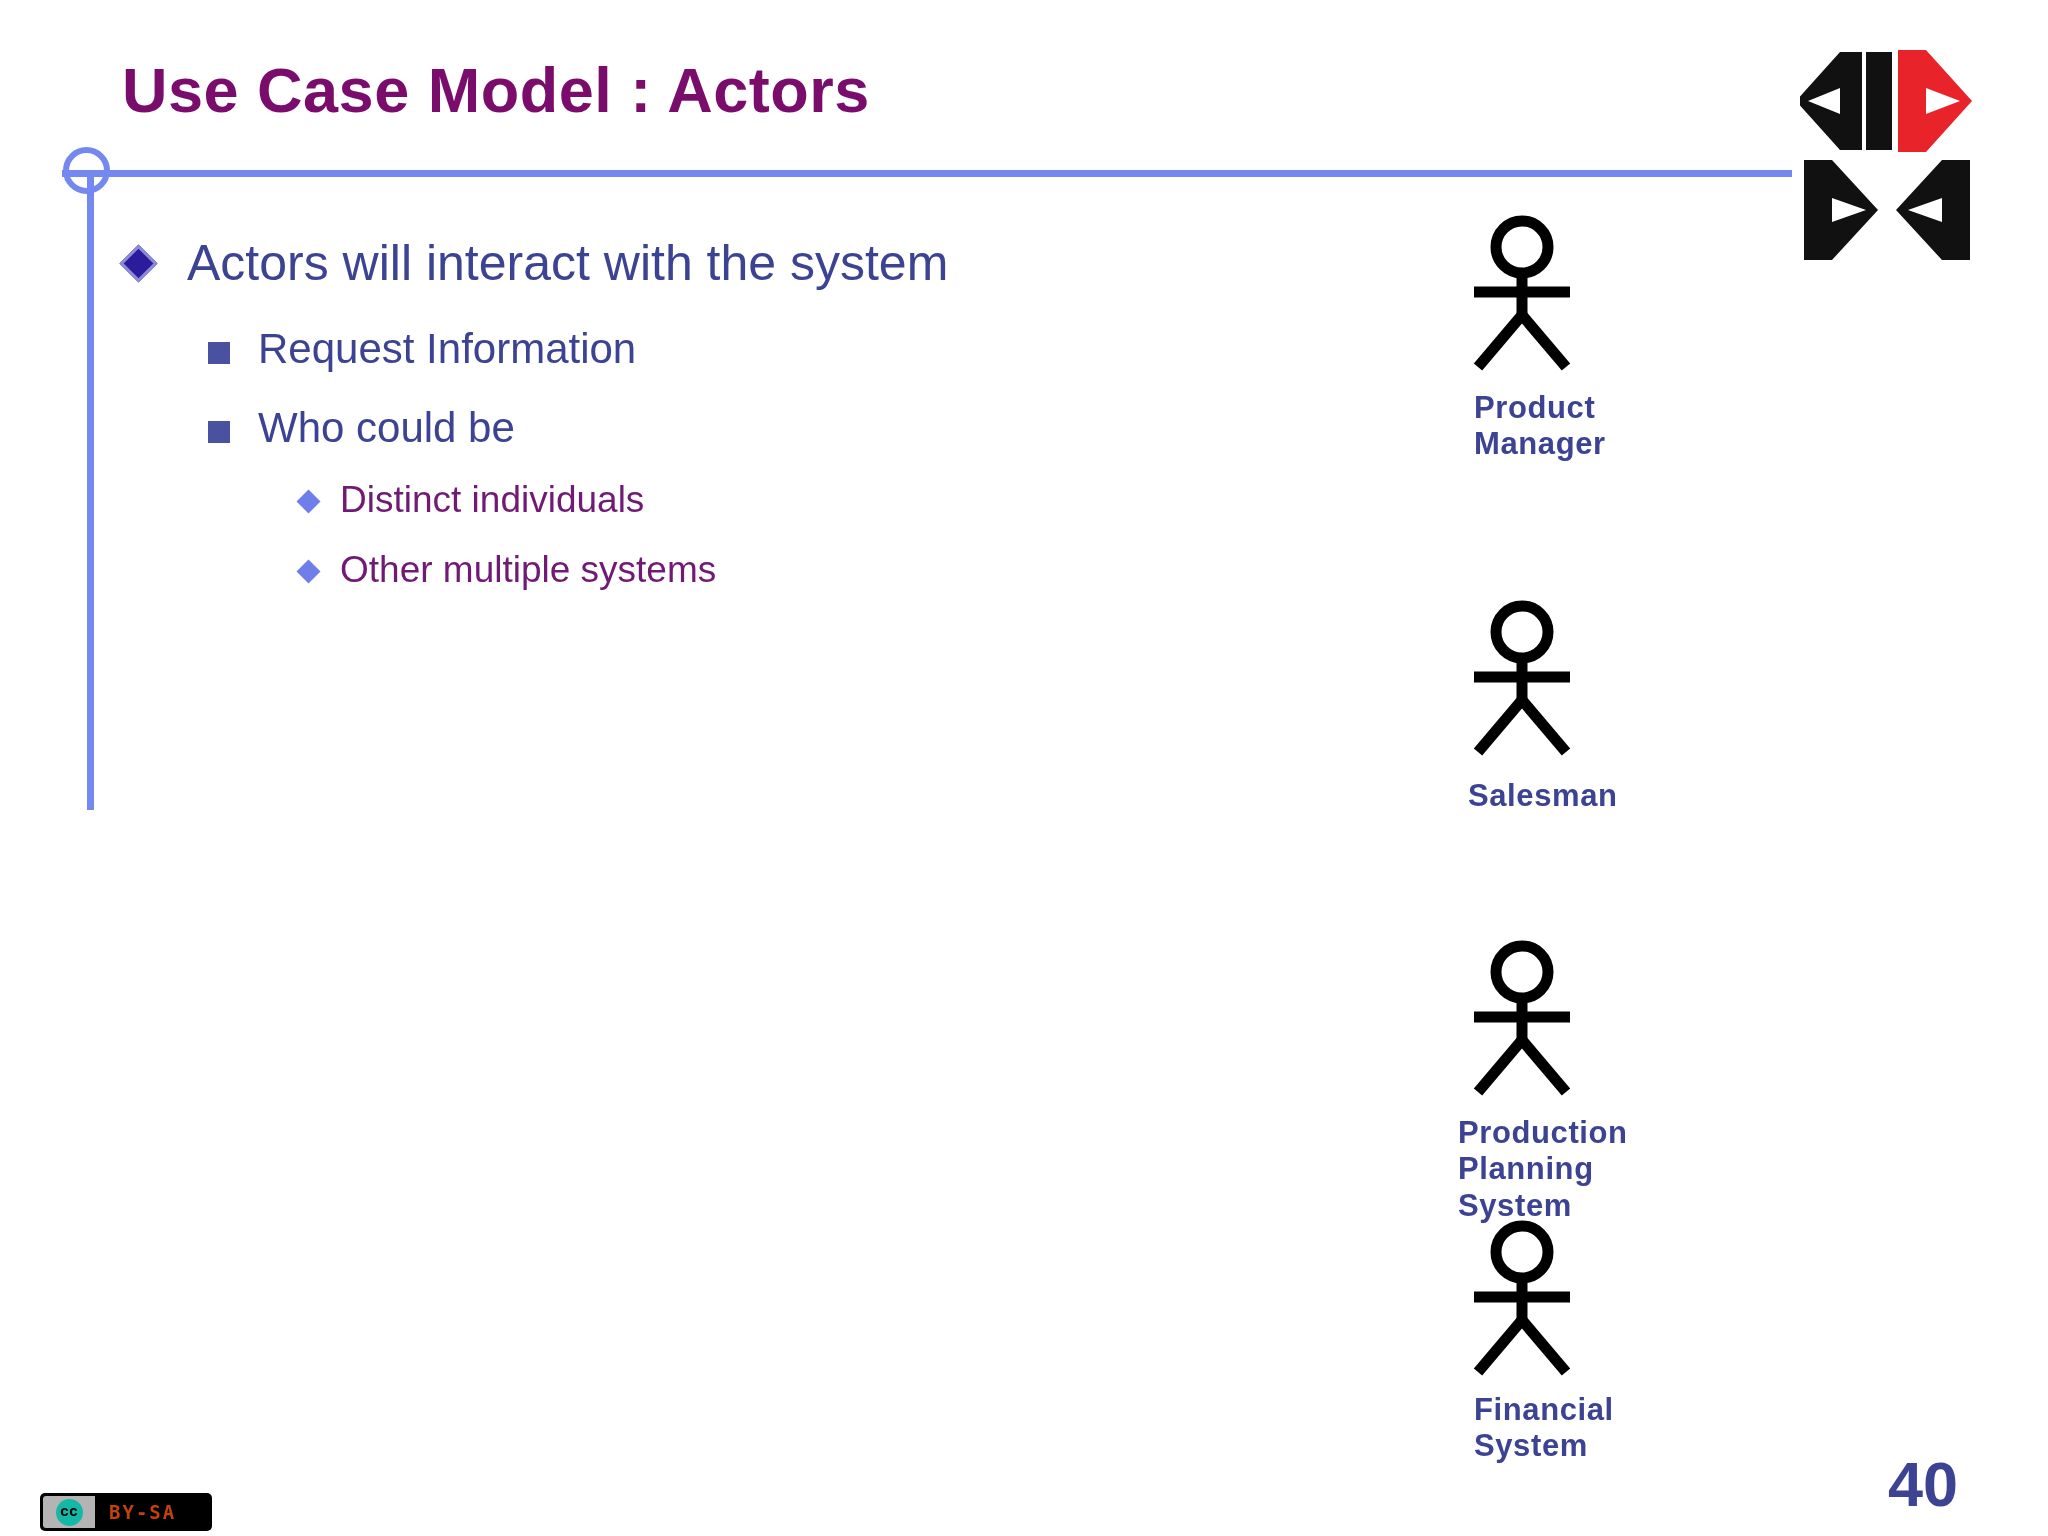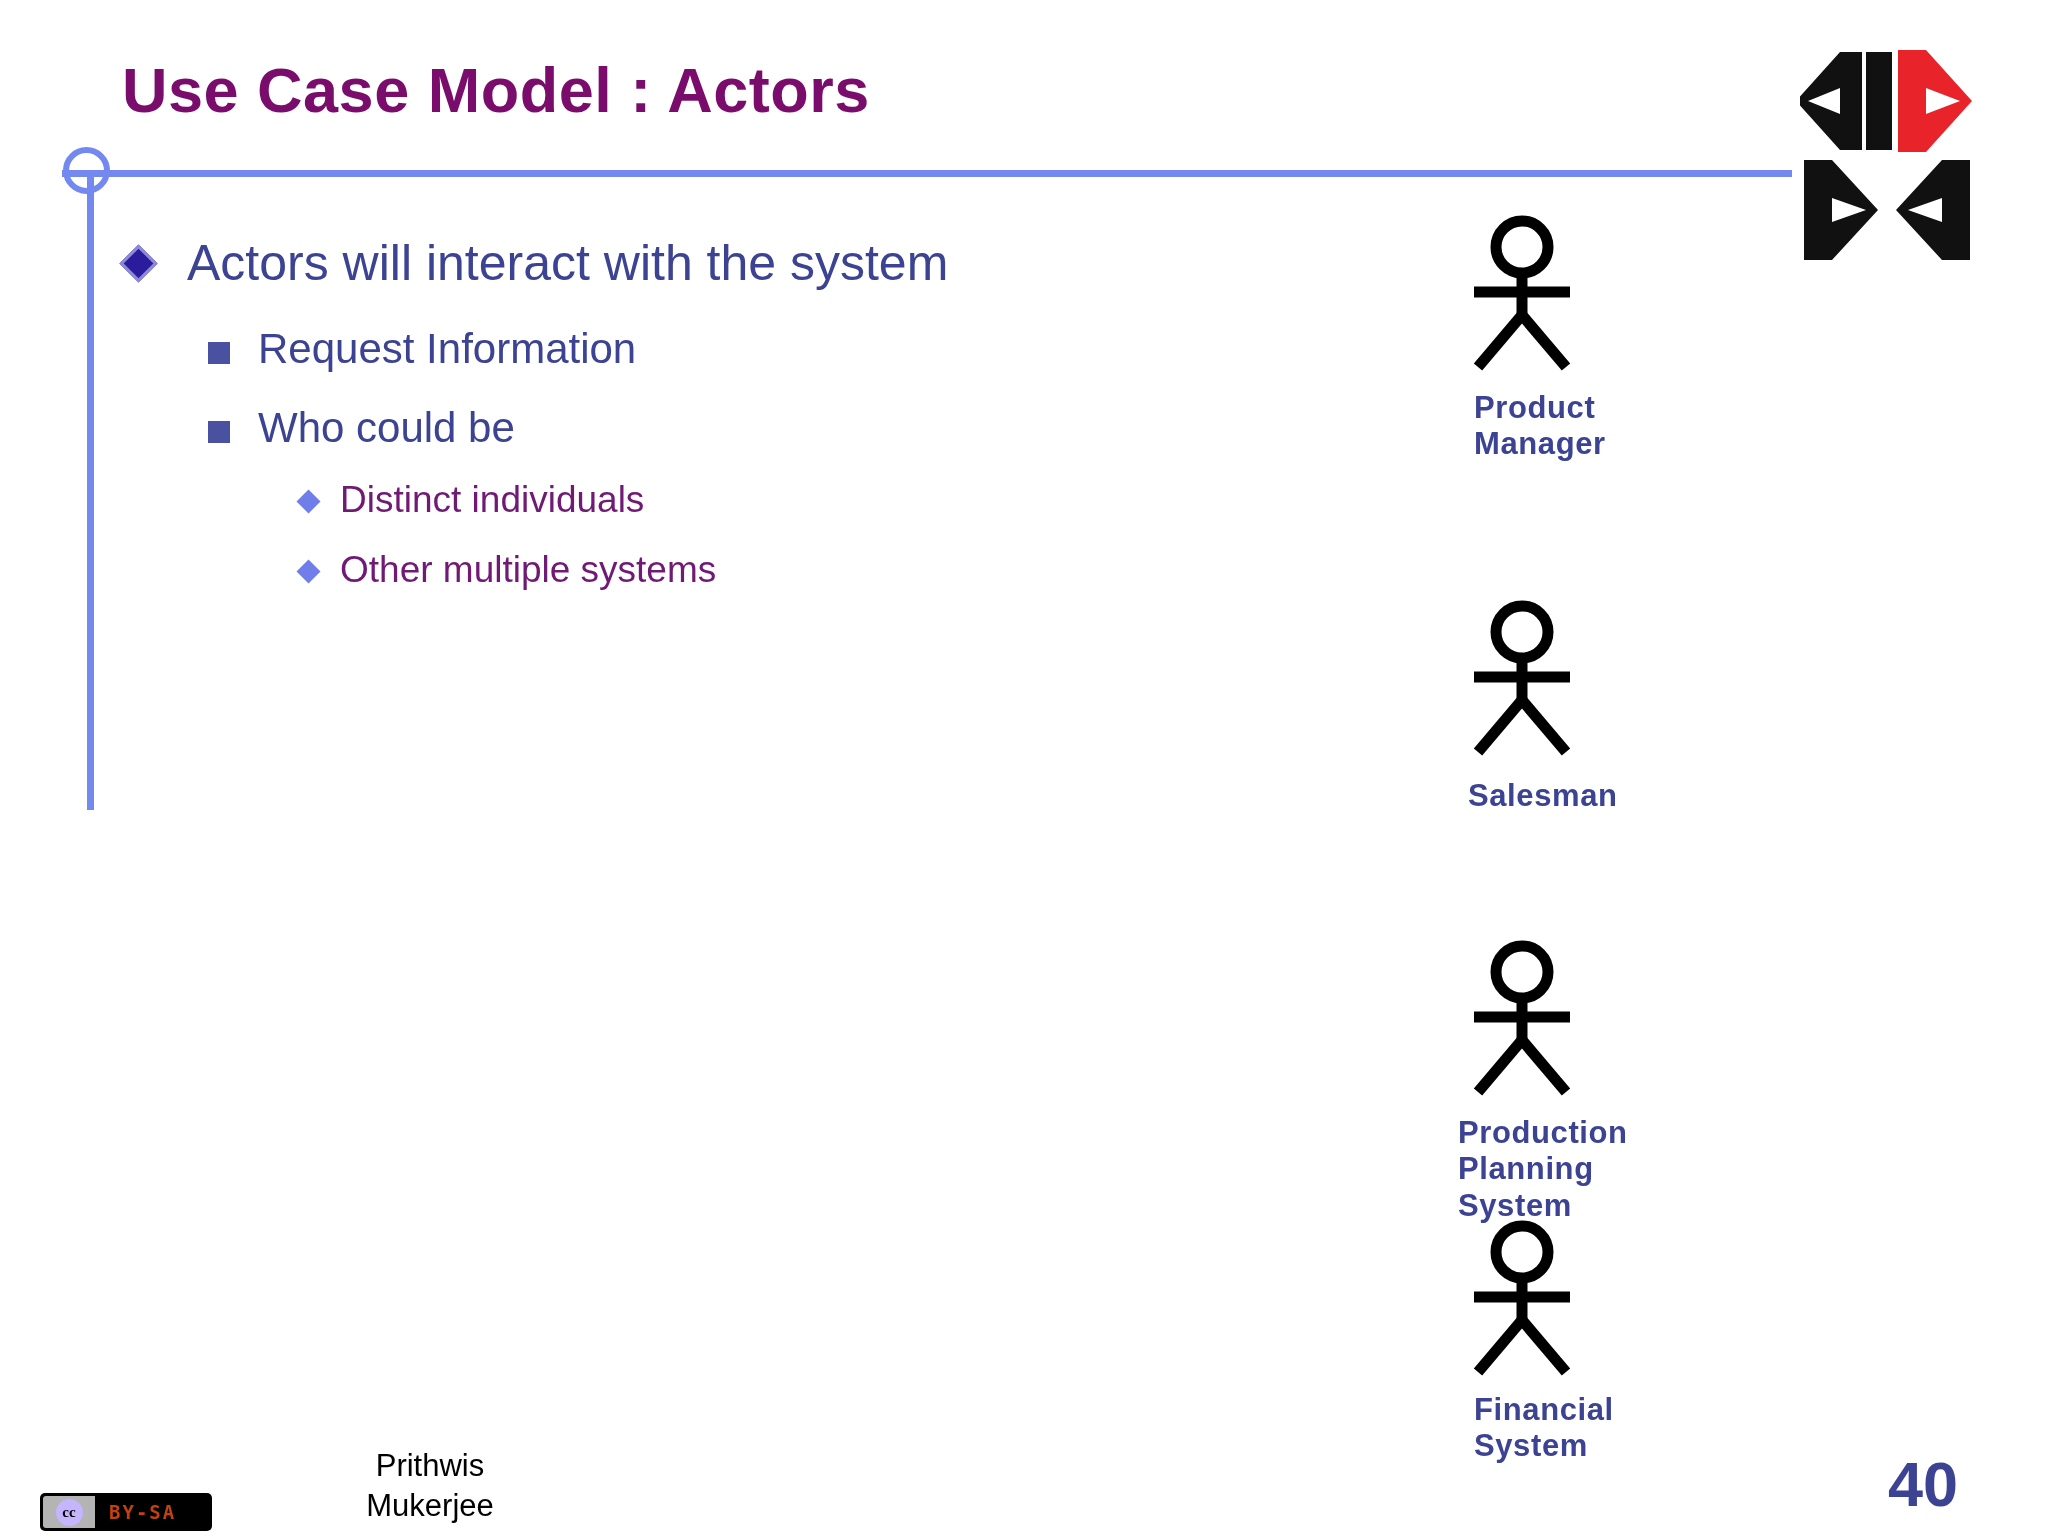--- a/index.html
+++ b/index.html
@@ -186,28 +186,28 @@
     background: #b4b4b4;
     border-radius: 3px 0 0 3px;
     display: flex;
     align-items: center;
     justify-content: center;
   }
   .cc-circle {
     width: 27px;
     height: 27px;
     border-radius: 50%;
-    background: #c4b5fd;
+    background: #14b8a6;
     color: #000000;
     font-size: 15px;
     font-weight: bold;
     display: flex;
     align-items: center;
     justify-content: center;
-    font-family: Liberation Serif, serif;
+    font-family: Liberation Mono, monospace;
   }
   .cc-text {
     flex: 1;
     color: #c2410c;
     font-size: 19px;
     font-weight: bold;
     letter-spacing: 2px;
     padding-left: 14px;
     font-family: "DejaVu Sans Mono", monospace;
   }
@@ -363,18 +363,16 @@
     </svg>
   </div>
 
   <div class="cc-badge">
     <span class="cc-left">
       <span class="cc-circle">cc</span>
     </span>
     <span class="cc-text">BY-SA</span>
   </div>
 
-  <div class="author">Prithwis
-Mukerjee</div>
 
   <div class="pagenum">40</div>
 
 </div>
 
 </body></html>

